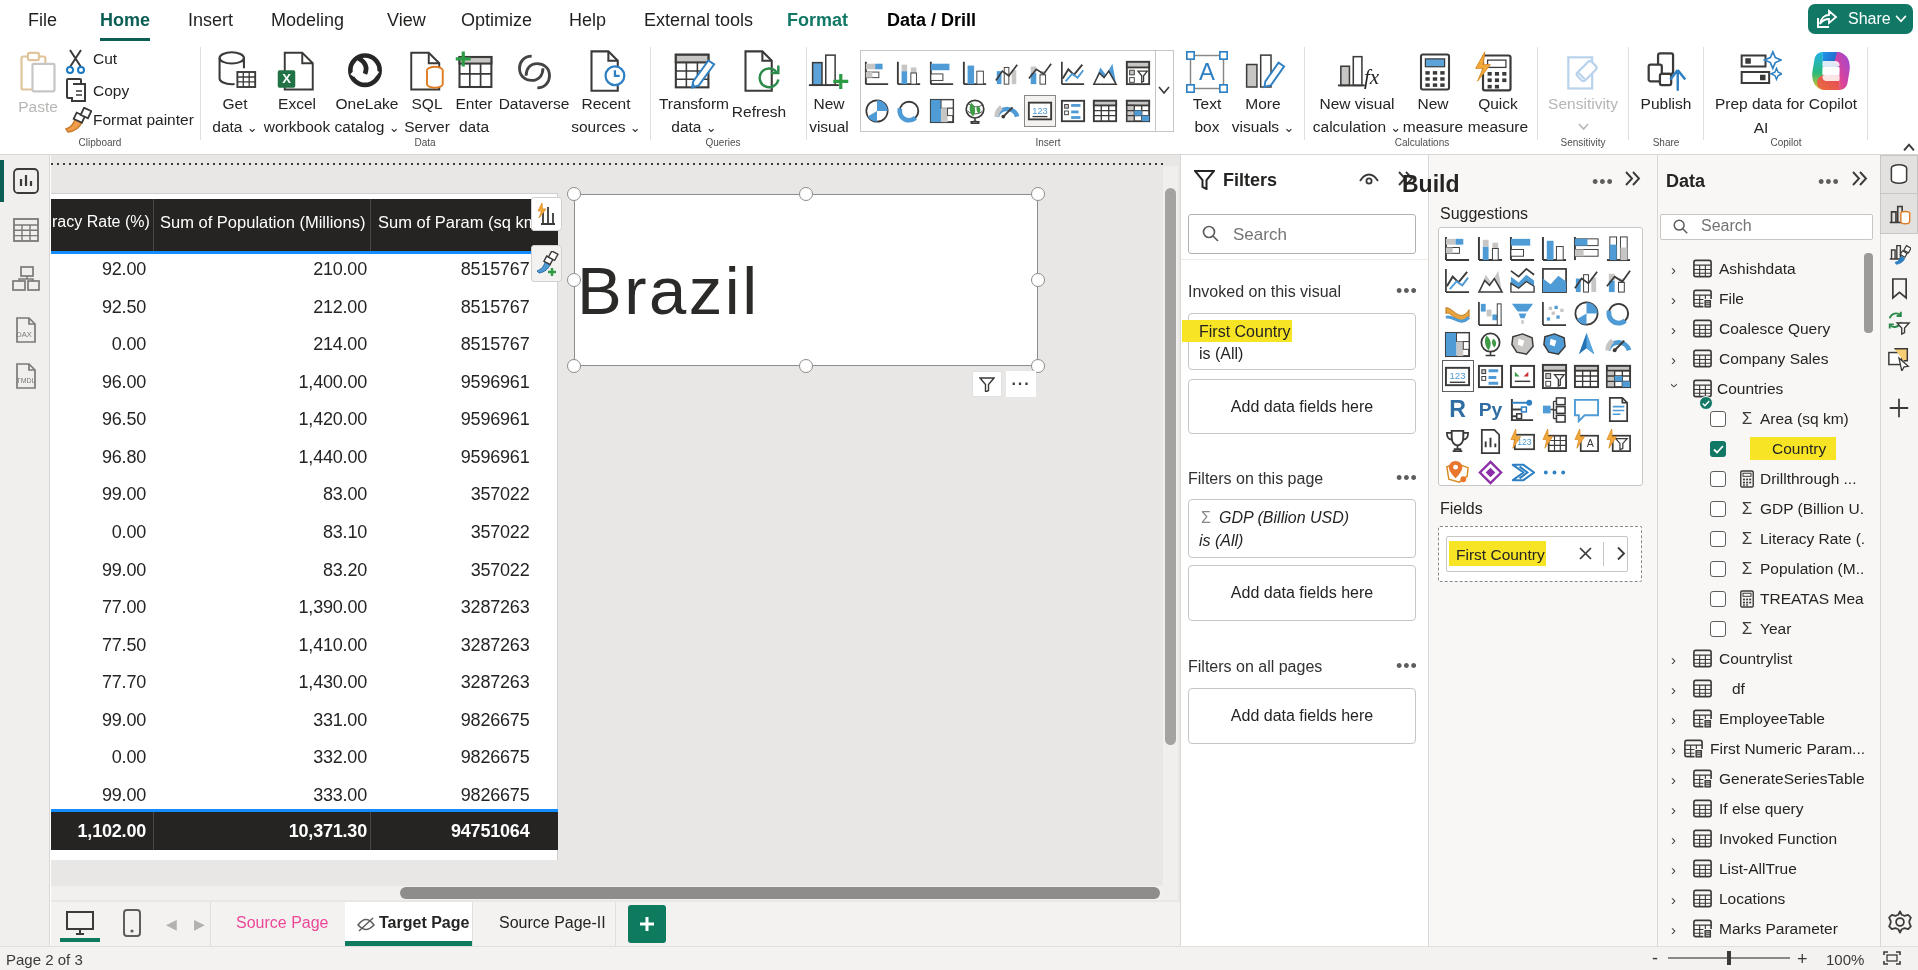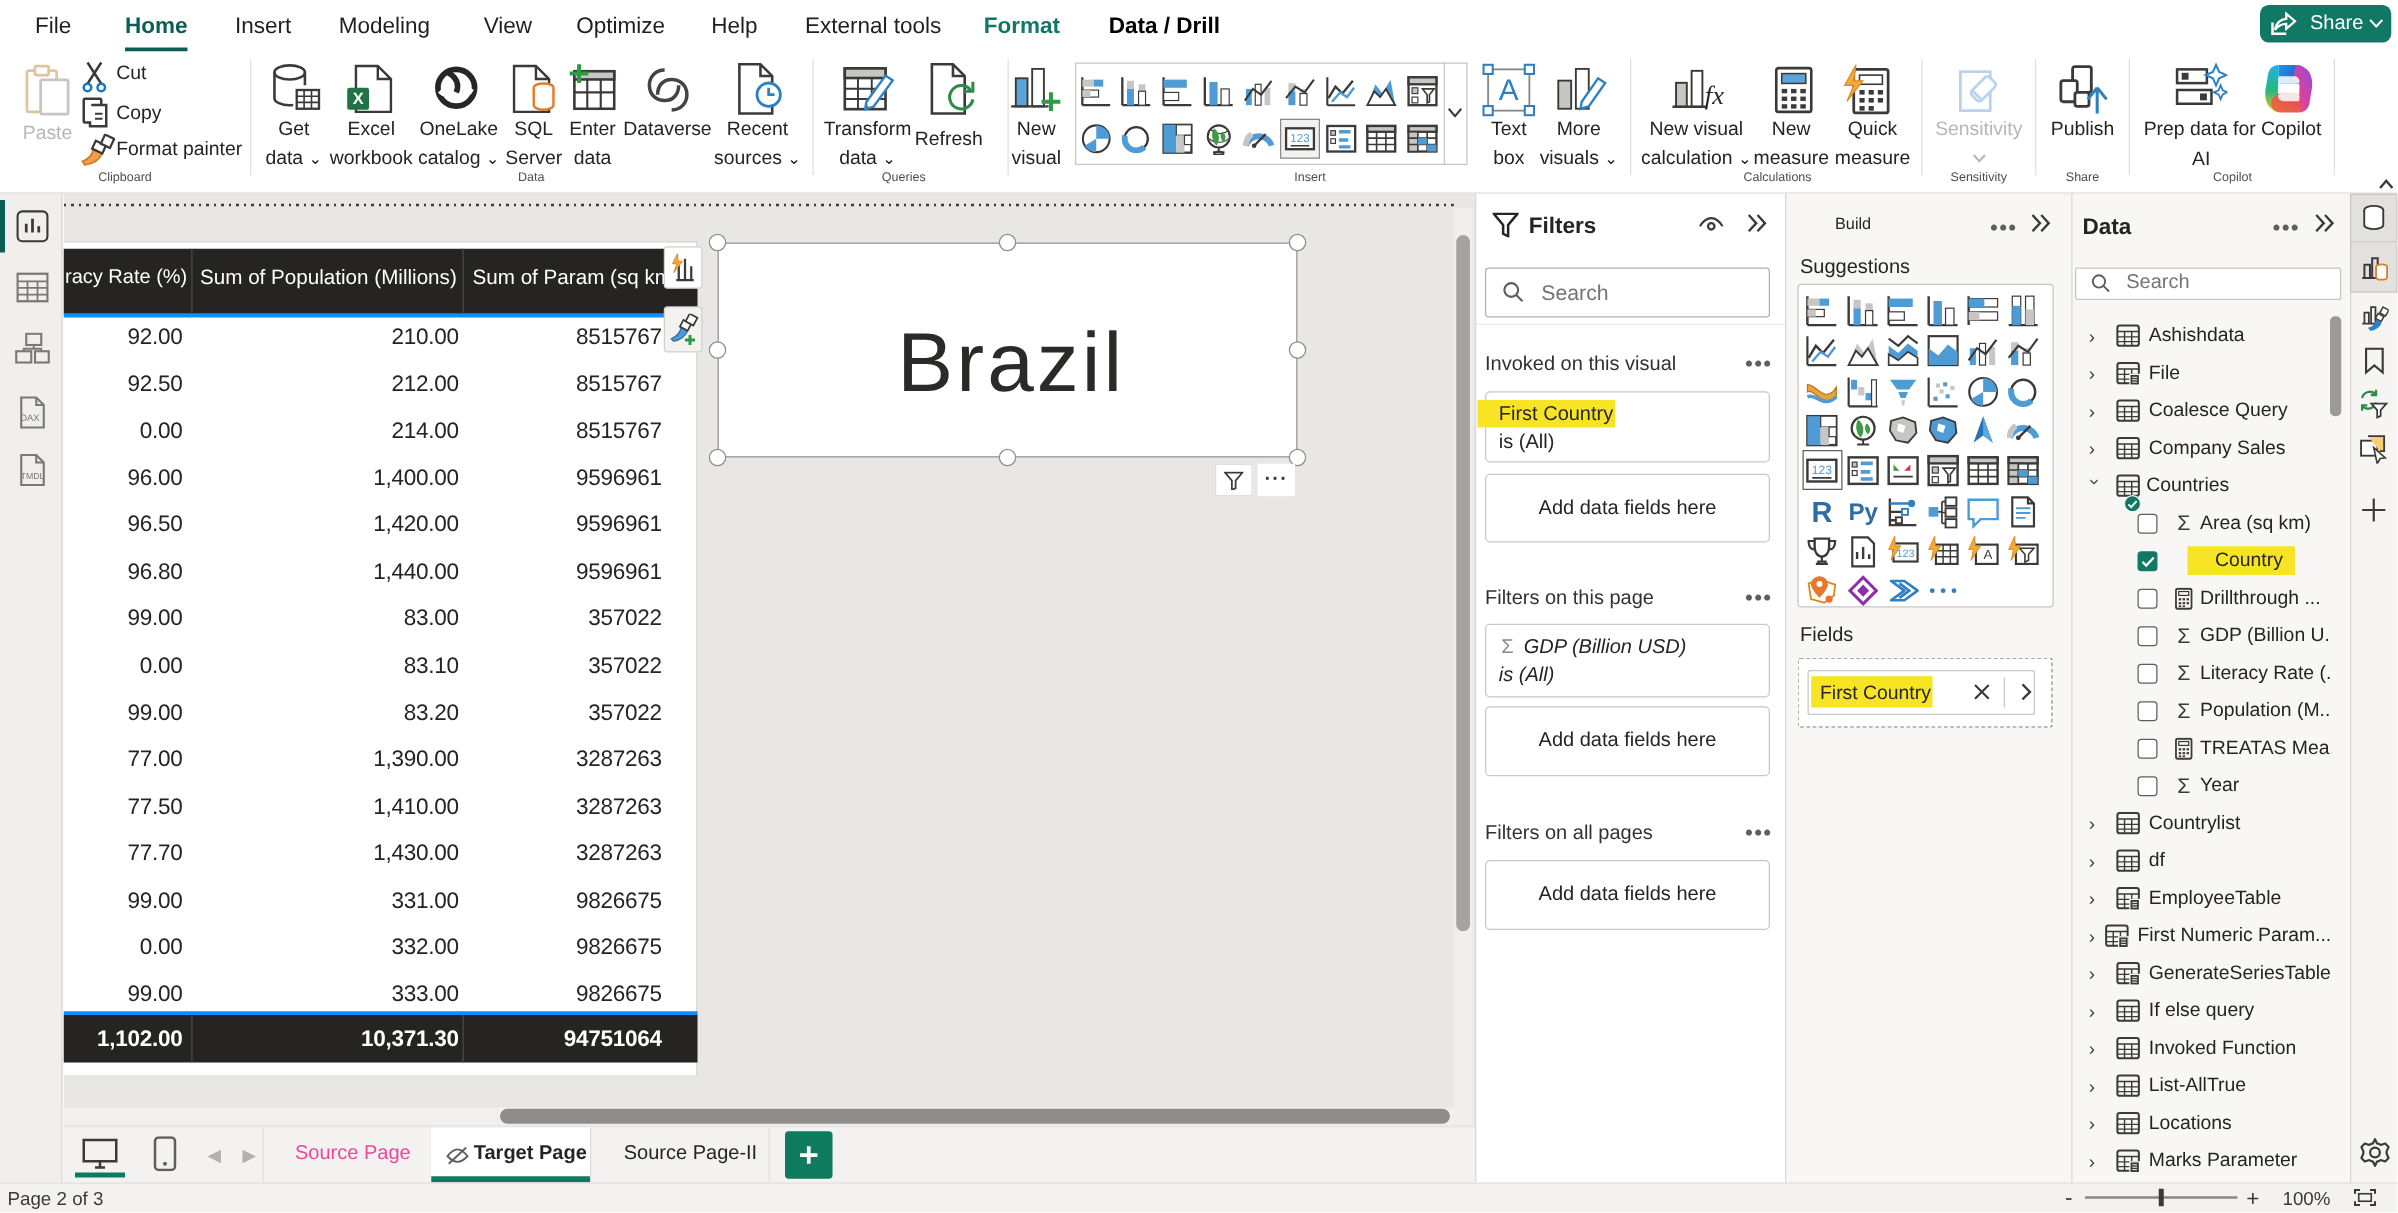--- a/index.html
+++ b/index.html
@@ -554,21 +554,21 @@
       <path d="M6 1 L2 9 h3.5 L3 16 L10 7 h-3.5 Z" fill="#f2a93b" stroke="#d98a1f" stroke-width="0.8"></path>
     </svg>
 <div class="a" style="left:531px;top:245px;width:31px;height:37px;background:#f3f2f1;border:1px solid #d2d0ce;border-radius:3px"></div>
 <svg class="a" style="left:535px;top:251px" width="24" height="26" viewBox="0 0 24 26">
       <path d="M2 20 C7 18 9 15 10 11 L15 14 C13 18 10 21 4 22 Z" fill="#4f9bd5" stroke="#2f6da3" stroke-width="1"></path>
       <rect x="10" y="6" width="7" height="6" transform="rotate(28 13 9)" fill="#fff" stroke="#3b3a39" stroke-width="1.4"></rect>
       <rect x="15" y="1" width="7" height="7" transform="rotate(28 18 4)" fill="#fff" stroke="#3b3a39" stroke-width="1.4"></rect>
       <path d="M17 17 v8 M13 21 h8" stroke="#2c9b44" stroke-width="2.4"></path>
     </svg>
 <div class="a" style="left:574px;top:194px;width:464px;height:172px;background:#fff;border:1px solid #8f8d8b"></div>
-<div class="a" style="left:574px;top:194px;width:464px;height:172px;display:flex;align-items:center;justify-content:center;font-size:67px;color:#2b2a29;padding-top:21px;letter-spacing:2.5px">
+<div class="a" style="left:574px;top:194px;width:464px;height:172px;display:flex;align-items:center;font-size:67px;color:#2b2a29;padding-top:21px;letter-spacing:2.5px">
       <span style="transform:translateX(3px)">Brazil</span>
     </div>
 <div class="a" style="left:567px;top:187px;width:14px;height:14px;background:#fff;border:1px solid #8f8d8b;border-radius:50%"></div>
 <div class="a" style="left:799px;top:187px;width:14px;height:14px;background:#fff;border:1px solid #8f8d8b;border-radius:50%"></div>
 <div class="a" style="left:1031px;top:187px;width:14px;height:14px;background:#fff;border:1px solid #8f8d8b;border-radius:50%"></div>
 <div class="a" style="left:567px;top:273px;width:14px;height:14px;background:#fff;border:1px solid #8f8d8b;border-radius:50%"></div>
 <div class="a" style="left:1031px;top:273px;width:14px;height:14px;background:#fff;border:1px solid #8f8d8b;border-radius:50%"></div>
 <div class="a" style="left:567px;top:359px;width:14px;height:14px;background:#fff;border:1px solid #8f8d8b;border-radius:50%"></div>
 <div class="a" style="left:799px;top:359px;width:14px;height:14px;background:#fff;border:1px solid #8f8d8b;border-radius:50%"></div>
 <div class="a" style="left:1031px;top:359px;width:14px;height:14px;background:#fff;border:1px solid #8f8d8b;border-radius:50%"></div>
@@ -644,21 +644,21 @@
 <span class="dots3" style="left:1396px;top:468px">•••</span>
 <div class="filcard" style="top:499px;height:59px"></div>
 <span class="a" style="left:1201px;top:509px;font-size:16px;color:#8a8886">Σ</span>
 <span class="a" style="left:1219px;top:509px;font-size:16px;font-style:italic;color:#252423">GDP (Billion USD)</span>
 <span class="a" style="left:1199px;top:532px;font-size:16px;font-style:italic;color:#252423">is (All)</span>
 <div class="addbox" style="top:565px;height:56px">Add data fields here</div>
 <span class="sechead" style="top:658px">Filters on all pages</span>
 <span class="dots3" style="left:1396px;top:656px">•••</span>
 <div class="addbox" style="top:688px;height:56px">Add data fields here</div>
 <div class="a" style="left:1428px;top:155px;width:229px;height:791px;background:#f8f7f6;border-left:1px solid #d8d7d5"></div>
-<span class="a" style="left:1468px;top:171px;font-size:13px;font-weight:400">Build</span>
+<span class="a" style="left:1402px;top:171px;font-size:23px;font-weight:700">Build</span>
 <span class="dots3" style="left:1592px;top:172px">•••</span>
 <svg class="a" style="left:1624px;top:171px" width="18" height="15" viewBox="0 0 18 15">
       <path d="M2 1 L8 7.5 L2 14 M9 1 L15 7.5 L9 14" fill="none" stroke="#3b3a39" stroke-width="1.9"></path>
     </svg>
 <span class="a" style="left:1440px;top:205px;font-size:16px;color:#252423">Suggestions</span>
 <div class="a" style="left:1438px;top:227px;width:205px;height:259px;background:#fff;border:1px solid #c8c6c4;border-radius:3px"></div>
 <div class="a" style="left:1444px;top:235px">
       <svg width="27" height="27" viewBox="0 0 28 28">
         <path d="M2 2 V26 M2 26 H26" stroke="#3b3a39" stroke-width="2" fill="none"></path>
         <rect x="2" y="4" width="10" height="6" fill="#c8c6c4"></rect>
@@ -1164,21 +1164,21 @@
       </svg>
       <span style="margin-left:6px">Countrylist</span>
     </div>
 <div class="tree-row" style="top:674px">
       <span class="chev" style="margin-left:14px">›</span>
       <span style="width:8px"></span>
       <svg width="21" height="22" viewBox="0 0 22 22" style="flex:none">
         <rect x="2" y="2" width="18" height="17" rx="2" fill="none" stroke="#3b3a39" stroke-width="1.7"></rect>
         <path d="M2 7 h18 M2 11.5 h18 M2 15.5 h18 M8 7 v12 M14 7 v12" stroke="#3b3a39" stroke-width="1.2"></path>
       </svg>
-      <span style="margin-left:6px">df</span>
+      <span style="margin-left:19px">df</span>
     </div>
 <div class="tree-row" style="top:704px">
       <span class="chev" style="margin-left:14px">›</span>
       <span style="width:8px"></span>
       <svg width="21" height="22" viewBox="0 0 22 22" style="flex:none">
         <rect x="2" y="2" width="18" height="17" rx="2" fill="none" stroke="#3b3a39" stroke-width="1.7"></rect>
         <path d="M2 7 h18 M2 11.5 h18 M2 15.5 h18 M8 7 v12 M14 7 v12" stroke="#3b3a39" stroke-width="1.2"></path>
         <rect x="12" y="11" width="9" height="10" fill="#fff"></rect>
         <rect x="13" y="12" width="7" height="8" fill="#3b3a39"></rect>
         <path d="M14.5 14 h4 M14.5 16 h4 M14.5 18 h4" stroke="#fff" stroke-width="0.8"></path>

